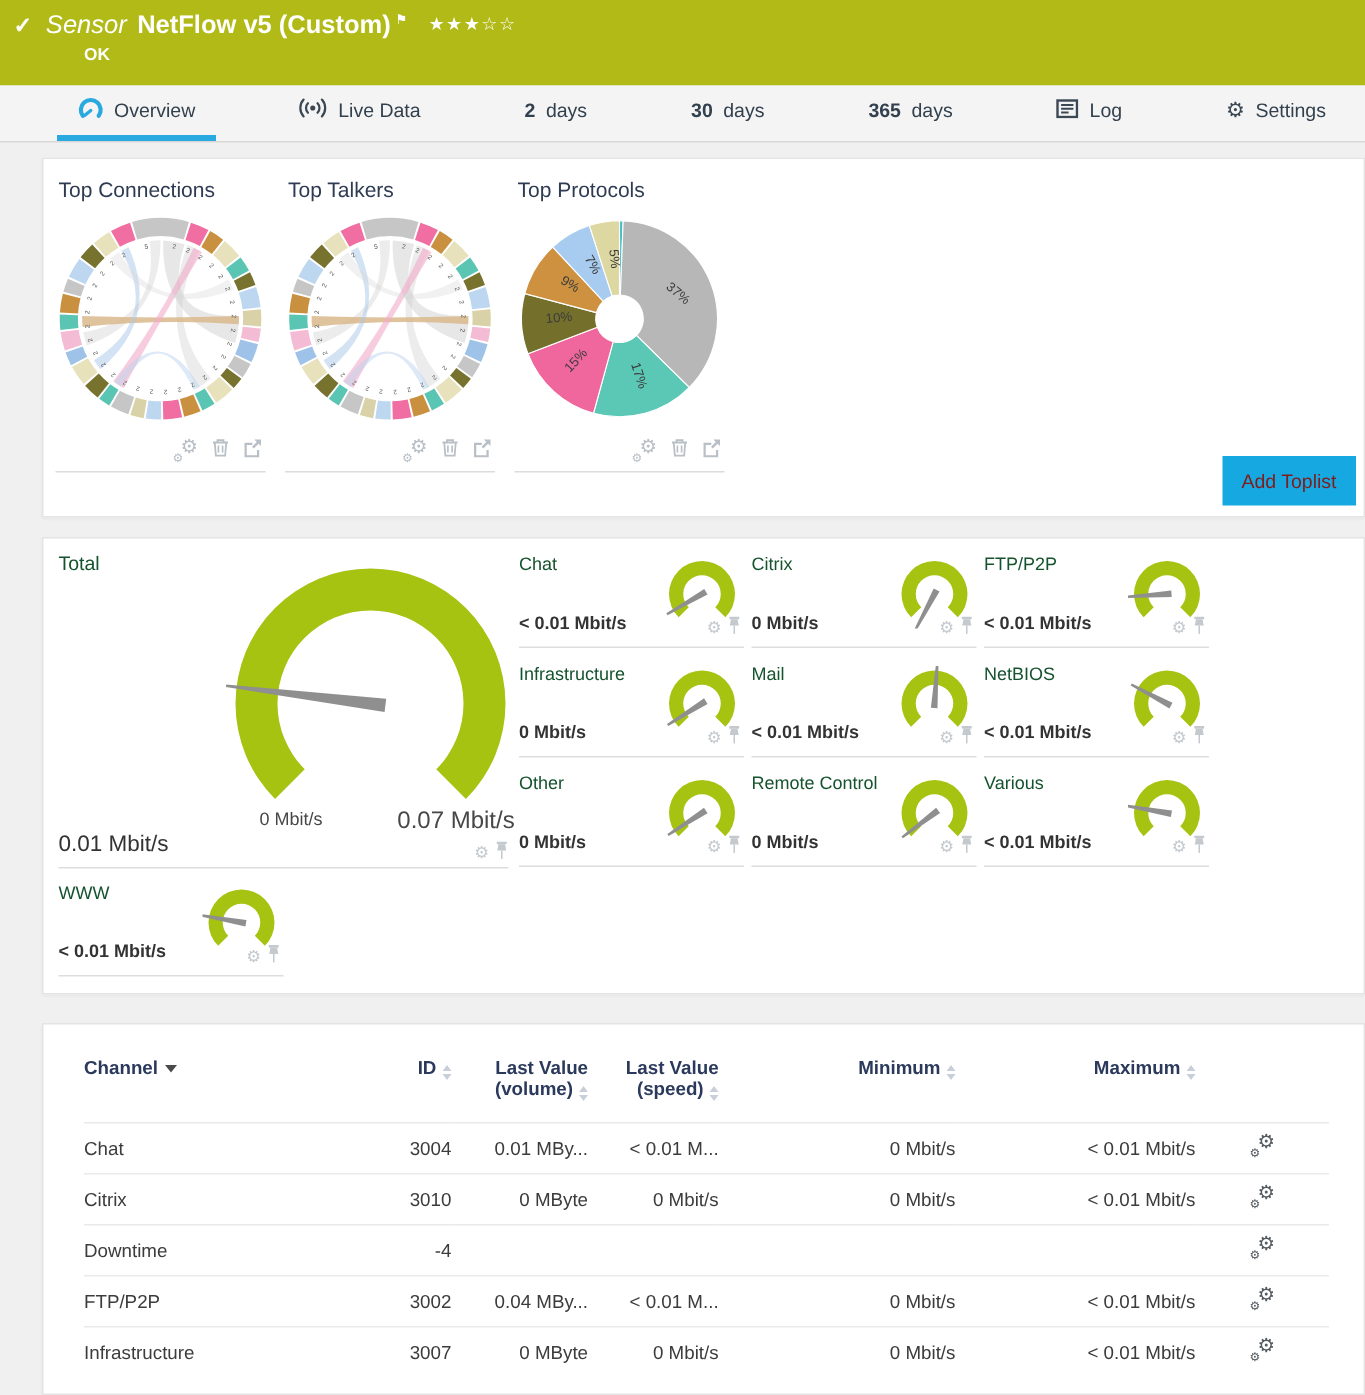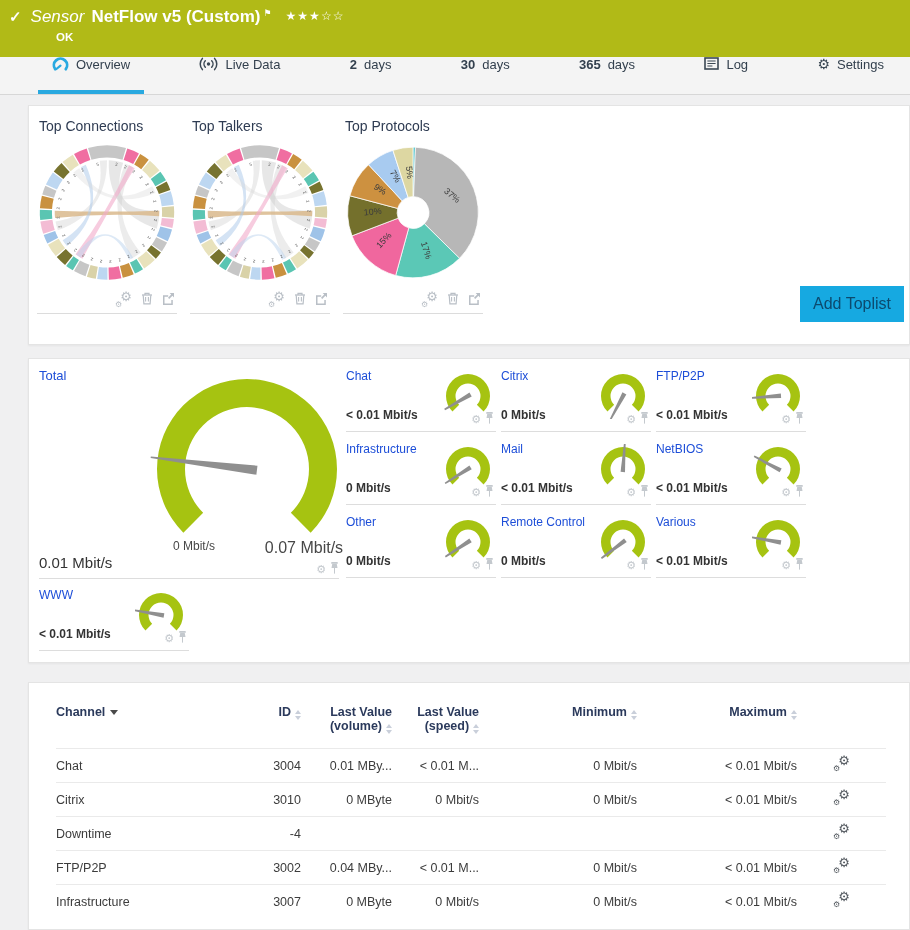--- a/index.html
+++ b/index.html
@@ -8,35 +8,35 @@
   .header{background:#b1ba17;height:57px;color:#fff;box-sizing:border-box;padding:7px 0 0 9px}
   .h-row{display:flex;align-items:baseline}
   .check{font-size:15px;font-weight:bold;margin-right:9px}
   .kind{font-style:italic;font-size:17px;margin-right:7px}
   .title{font-weight:bold;font-size:17px}
   .flag{font-size:9px;vertical-align:super;margin-left:3px;position:relative;top:-6px}
   .stars{font-size:12px;letter-spacing:1px;margin-left:14px;position:relative;top:-2px}
   .status{font-size:11.5px;font-weight:bold;margin:4px 0 0 47px}
   
   .tabbar{height:38px;background:#f4f4f4;border-bottom:1px solid #d7d7d7;display:flex;justify-content:space-between;align-items:stretch;padding:0 12px 0 38px;box-sizing:border-box}
-  .tab{display:flex;align-items:flex-start;gap:7px;padding:0 14px;font-size:13px;color:#33404e;border-bottom:4px solid transparent;box-sizing:border-box;cursor:pointer;white-space:nowrap}
+  .tab{display:flex;align-items:center;gap:7px;padding:0 14px;font-size:13px;color:#33404e;border-bottom:4px solid transparent;box-sizing:border-box;cursor:pointer;white-space:nowrap}
   .tab.active{border-bottom-color:#29a9e0}
   .tab .num{font-weight:bold}
   .glyph-gear{font-size:14px;color:#3b4854;line-height:1}
   
   .panel{background:#fff;margin-left:28px;width:882px;box-sizing:border-box;border:1px solid #e4e4e4;box-shadow:0 1px 2px rgba(0,0,0,.05);position:relative}
   .toplist-panel{margin-top:10px;height:240px;padding:10px 0 0 8px}
   .toplist-row{display:flex;gap:13px}
   .toplist-box{width:140px}
   .toplist-title{font-size:14px;color:#2e3b52;margin:2px 0 6px 2px}
   .toplist-icons{display:flex;justify-content:flex-end;align-items:center;gap:9px;color:#b9bfc6;padding:2px 2px 4px 0;border-bottom:1px solid #dcdcdc}
-  .add-btn{position:absolute;right:5px;bottom:22px;background:#16a9e1;color:#0c4a6e;border:none;font-family:inherit;font-size:16px;padding:9px 13px;cursor:pointer}
+  .add-btn{position:absolute;right:5px;bottom:7px;background:#16a9e1;color:#7f1d1d;border:none;font-family:inherit;font-size:13px;padding:9px 13px;cursor:pointer}
   
   .gauge-panel{margin-top:13px;height:305px}
-  .glabel{font-size:12px;color:#1d4ed8}
+  .glabel{font-size:12px;color:#14532d}
   .gvalue{font-size:12px;font-weight:bold;color:#333}
   .gicons{display:flex;align-items:center;gap:4px;color:#c4c9ce}
   .gicons .gg{font-size:11px;line-height:1}
   .total-cell{position:absolute;left:10px;top:7px;width:300px;height:212px}
   .total-label{position:absolute;left:0;top:2px;font-size:13px}
   .total-gauge{position:absolute;left:108px;top:8px}
   .gmin{position:absolute;left:110px;top:173px;width:90px;text-align:center;font-size:12px;color:#474747}
   .gmax{position:absolute;left:215px;top:173px;width:100px;text-align:center;font-size:16px;color:#474747}
   .total-value{position:absolute;left:0;top:188px;font-size:15px;font-weight:normal;color:#333}
   .total-icons{position:absolute;right:0;top:194px}

